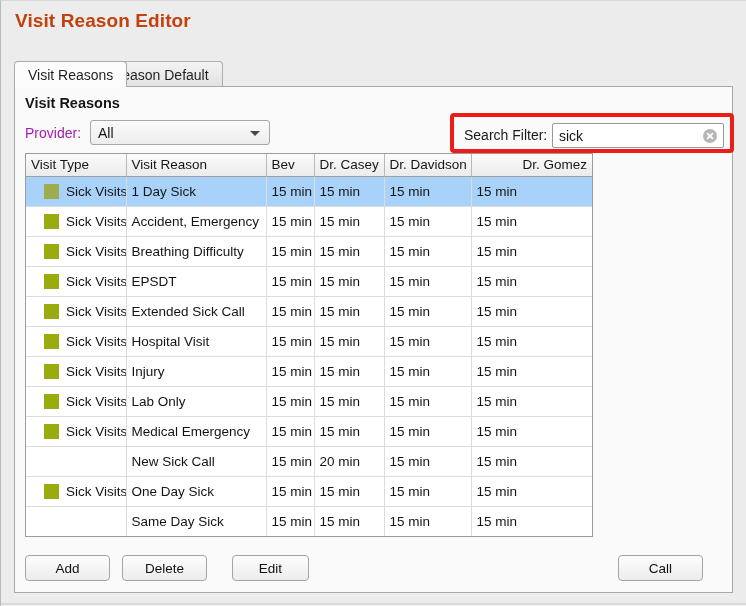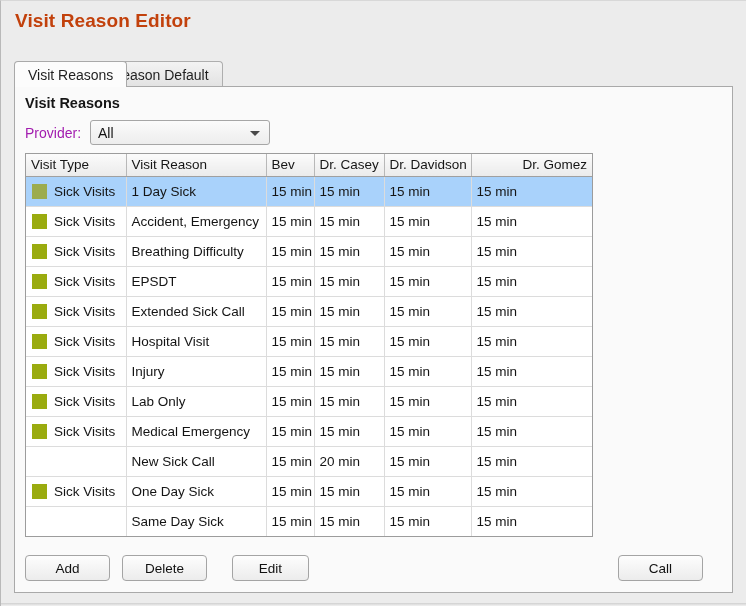--- a/index.html
+++ b/index.html
@@ -184,21 +184,21 @@
     border-right: 1px solid #dcdcdc;
     border-bottom: 1px solid #dcdcdc;
     padding: 0 5px;
     white-space: nowrap;
     overflow: hidden;
   }
   tbody td:last-child { border-right: none; }
   tbody tr.selected td { background: #a9d2fb; }
 
   .vt-cell { position: relative; padding-left: 0 !important; }
-  .vt-inner { display: flex; align-items: center; height: 100%; padding-left: 6px; }
+  .vt-inner { display: flex; align-items: center; height: 100%; padding-left: 18px; }
   .swatch {
     width: 15px; height: 15px;
     background: #9aab0f;
     flex: 0 0 auto;
     margin-right: 7px;
   }
   tr.selected .swatch { background: #9cac4e; }
   .vt-text { white-space: nowrap; }
 
   
@@ -241,20 +241,31 @@
   <div id="panel">
 
     <div id="section-title">Visit Reasons</div>
 
     <div id="provider-label">Provider:</div>
     <div id="provider-select">
       <span id="provider-value">All</span>
       <span id="provider-arrow"></span>
     </div>
 
+    <div id="search-annotation">
+      <div id="search-label">Search Filter:</div>
+      <div id="search-input">
+        <span id="search-value">sick</span>
+        <span id="search-clear">
+          <svg width="10" height="10" viewBox="0 0 10 10" aria-hidden="true">
+            <path d="M2.6 2.6 L7.4 7.4 M7.4 2.6 L2.6 7.4" stroke="#ffffff" stroke-width="1.8" stroke-linecap="round"></path>
+          </svg>
+        </span>
+      </div>
+    </div>
 
     <div id="table-wrap">
       <table>
         <colgroup>
           <col style="width:100px">
           <col style="width:140px">
           <col style="width:48px">
           <col style="width:70px">
           <col style="width:87px">
           <col>

